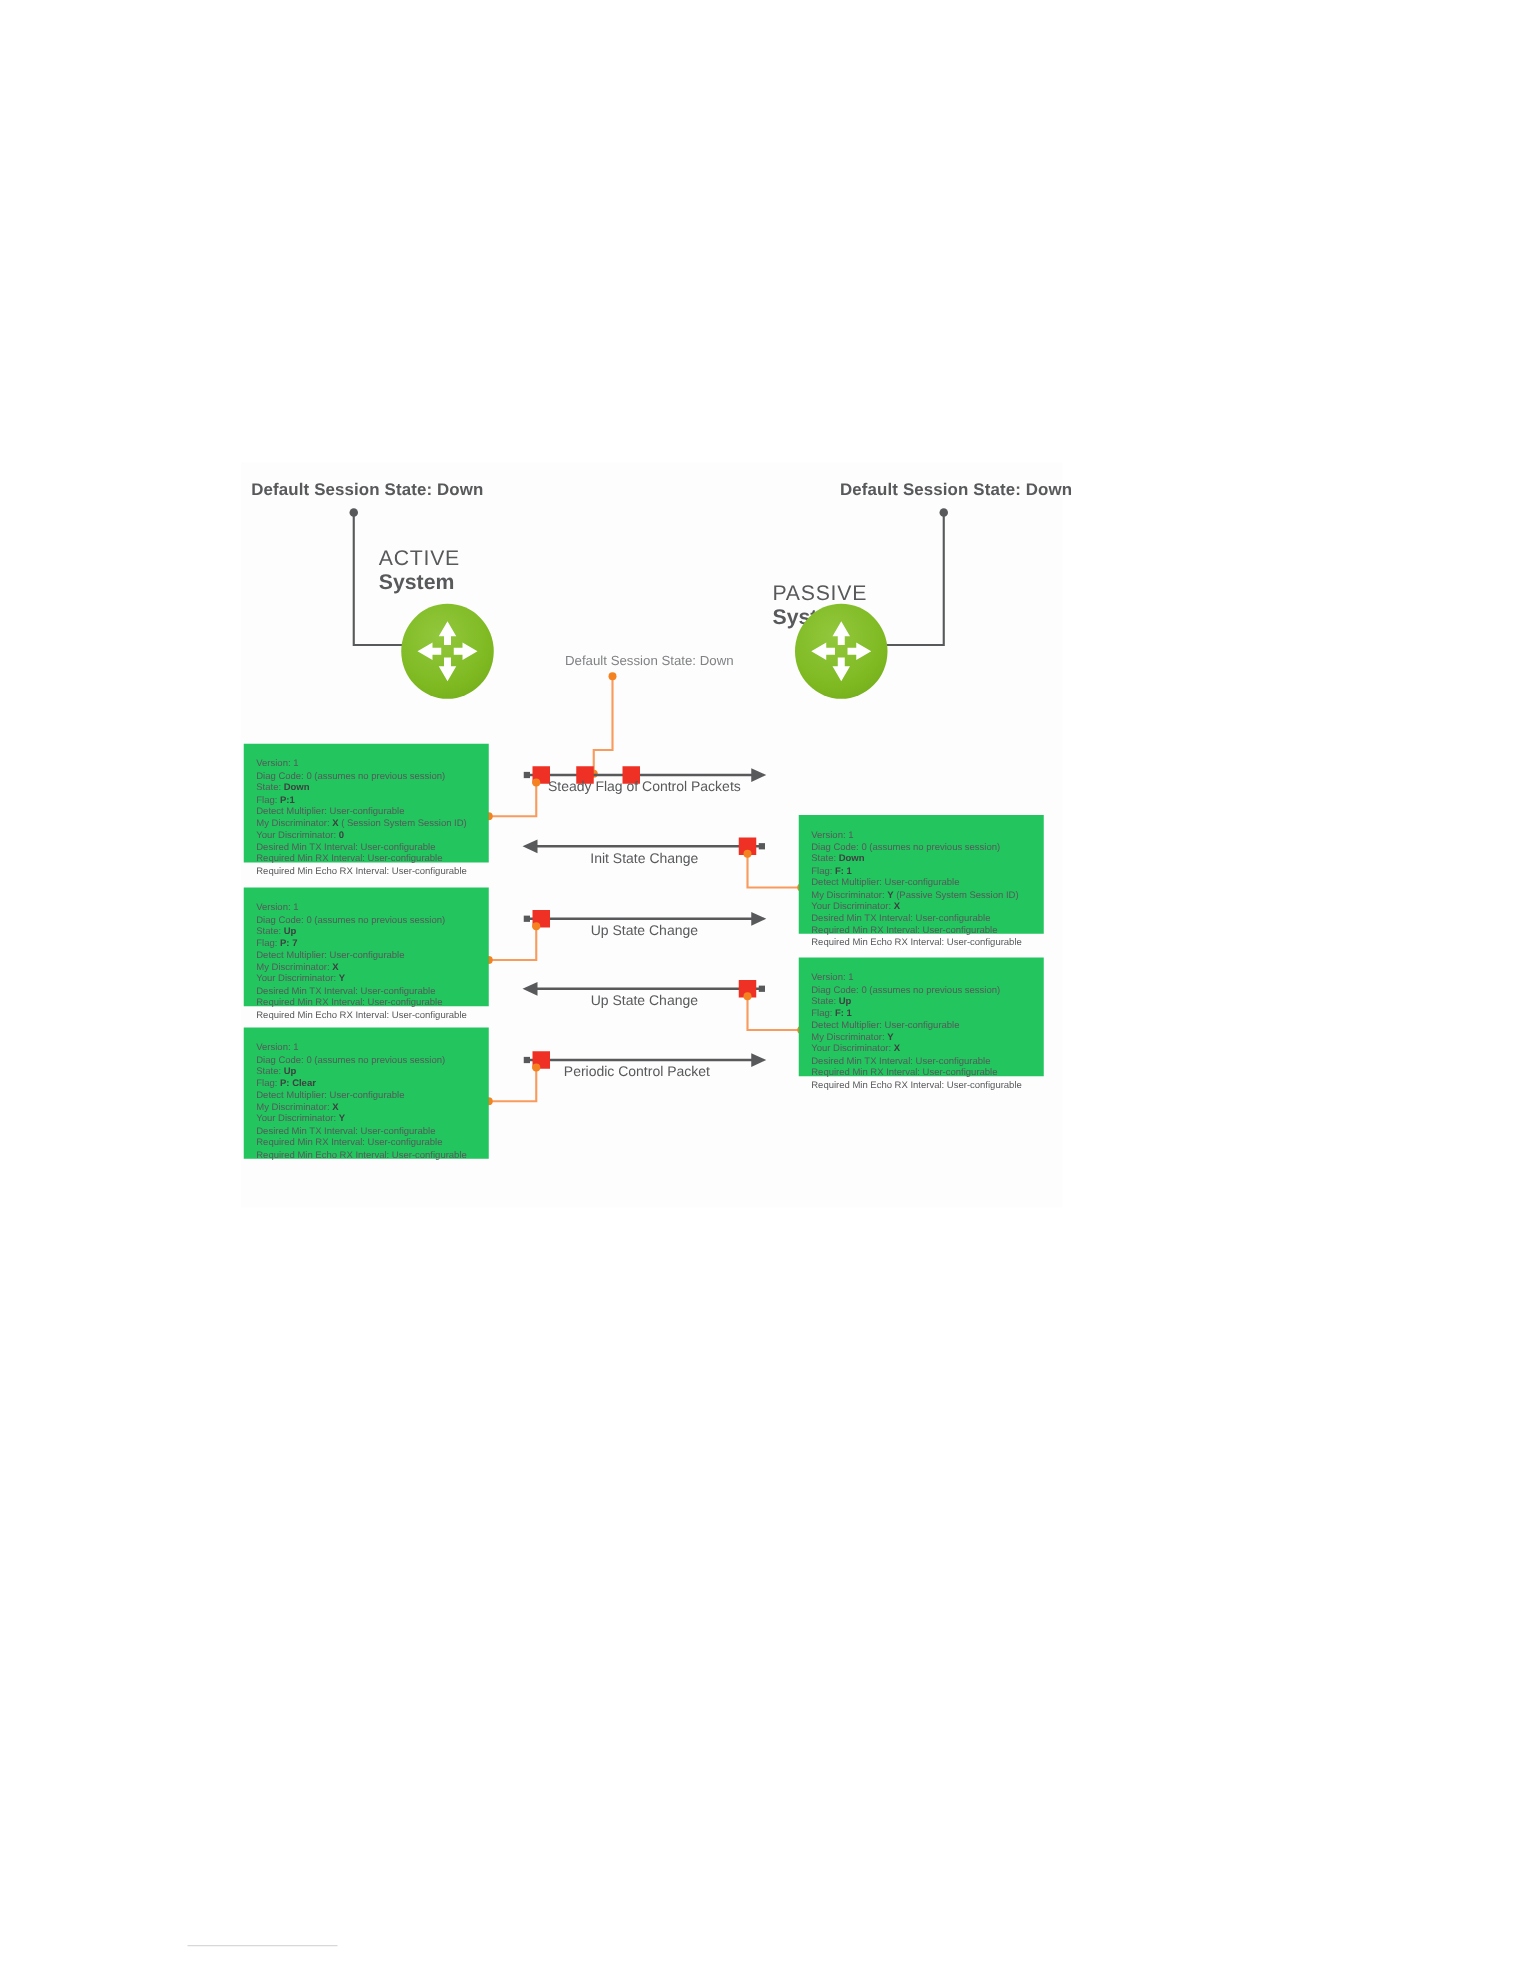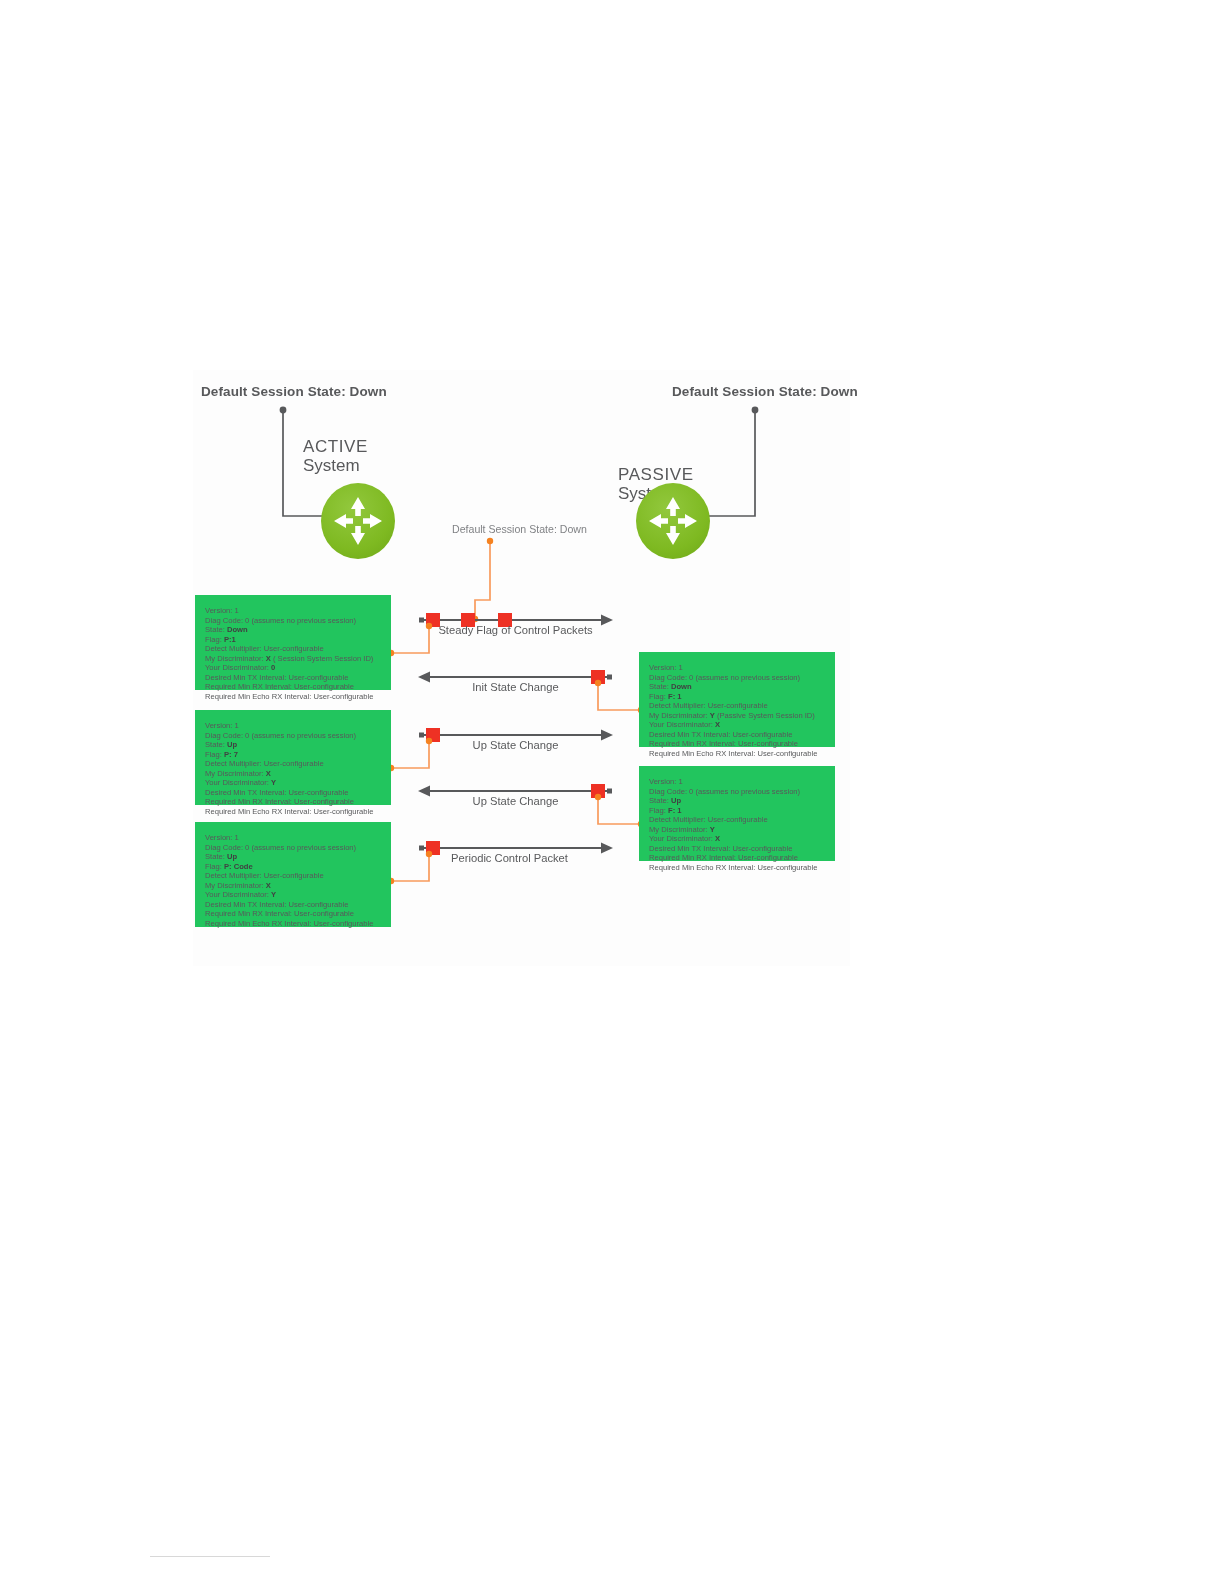--- a/index.html
+++ b/index.html
@@ -36,21 +36,21 @@
 
   .sys-title {
     position: absolute;
     text-align: left;
     color: #58595b;
     font-size: 17px;
     line-height: 19px;
     white-space: nowrap;
   }
   .sys-title .t1 { letter-spacing: .6px; }
-  .sys-title .t2 { font-weight: 400; }
+  .sys-title .t2 { font-weight: 700; }
 
   
   .router {
     position: absolute;
     width: 74px;
     height: 76px;
     border-radius: 50%;
     background: #82bc26;
     background: radial-gradient(circle at 42% 34%, #92c83d 0%, #7eb921 62%, #6da618 100%);
   }
@@ -315,21 +315,21 @@
       <div><span>Your Discriminator: </span><b>X</b></div>
       <div><span>Desired Min TX Interval: </span><span>User-configurable</span></div>
       <div><span>Required Min RX Interval: </span><span>User-configurable</span></div>
       <div><span>Required Min Echo RX Interval: </span><span>User-configurable</span></div>
     </div>
 
   <div class="pkt-box" id="pkt-4" style="left:2px;   top:452px; width:196px; height:105px;">
       <div><span>Version: </span><span>1</span></div>
       <div><span>Diag Code: </span><span>0   (assumes no previous session)</span></div>
       <div><span>State: </span><b>Up</b></div>
-      <div><span>Flag: </span><b>P: Code</b></div>
+      <div><span>Flag: </span><b>P: Clear</b></div>
       <div><span>Detect Multiplier: </span><span>User-configurable</span></div>
       <div><span>My Discriminator: </span><b>X</b></div>
       <div><span>Your Discriminator: </span><b>Y</b></div>
       <div><span>Desired Min TX Interval: </span><span>User-configurable</span></div>
       <div><span>Required Min RX Interval: </span><span>User-configurable</span></div>
       <div><span>Required Min Echo RX Interval: </span><span>User-configurable</span></div>
     </div>
 
 </div>
 

